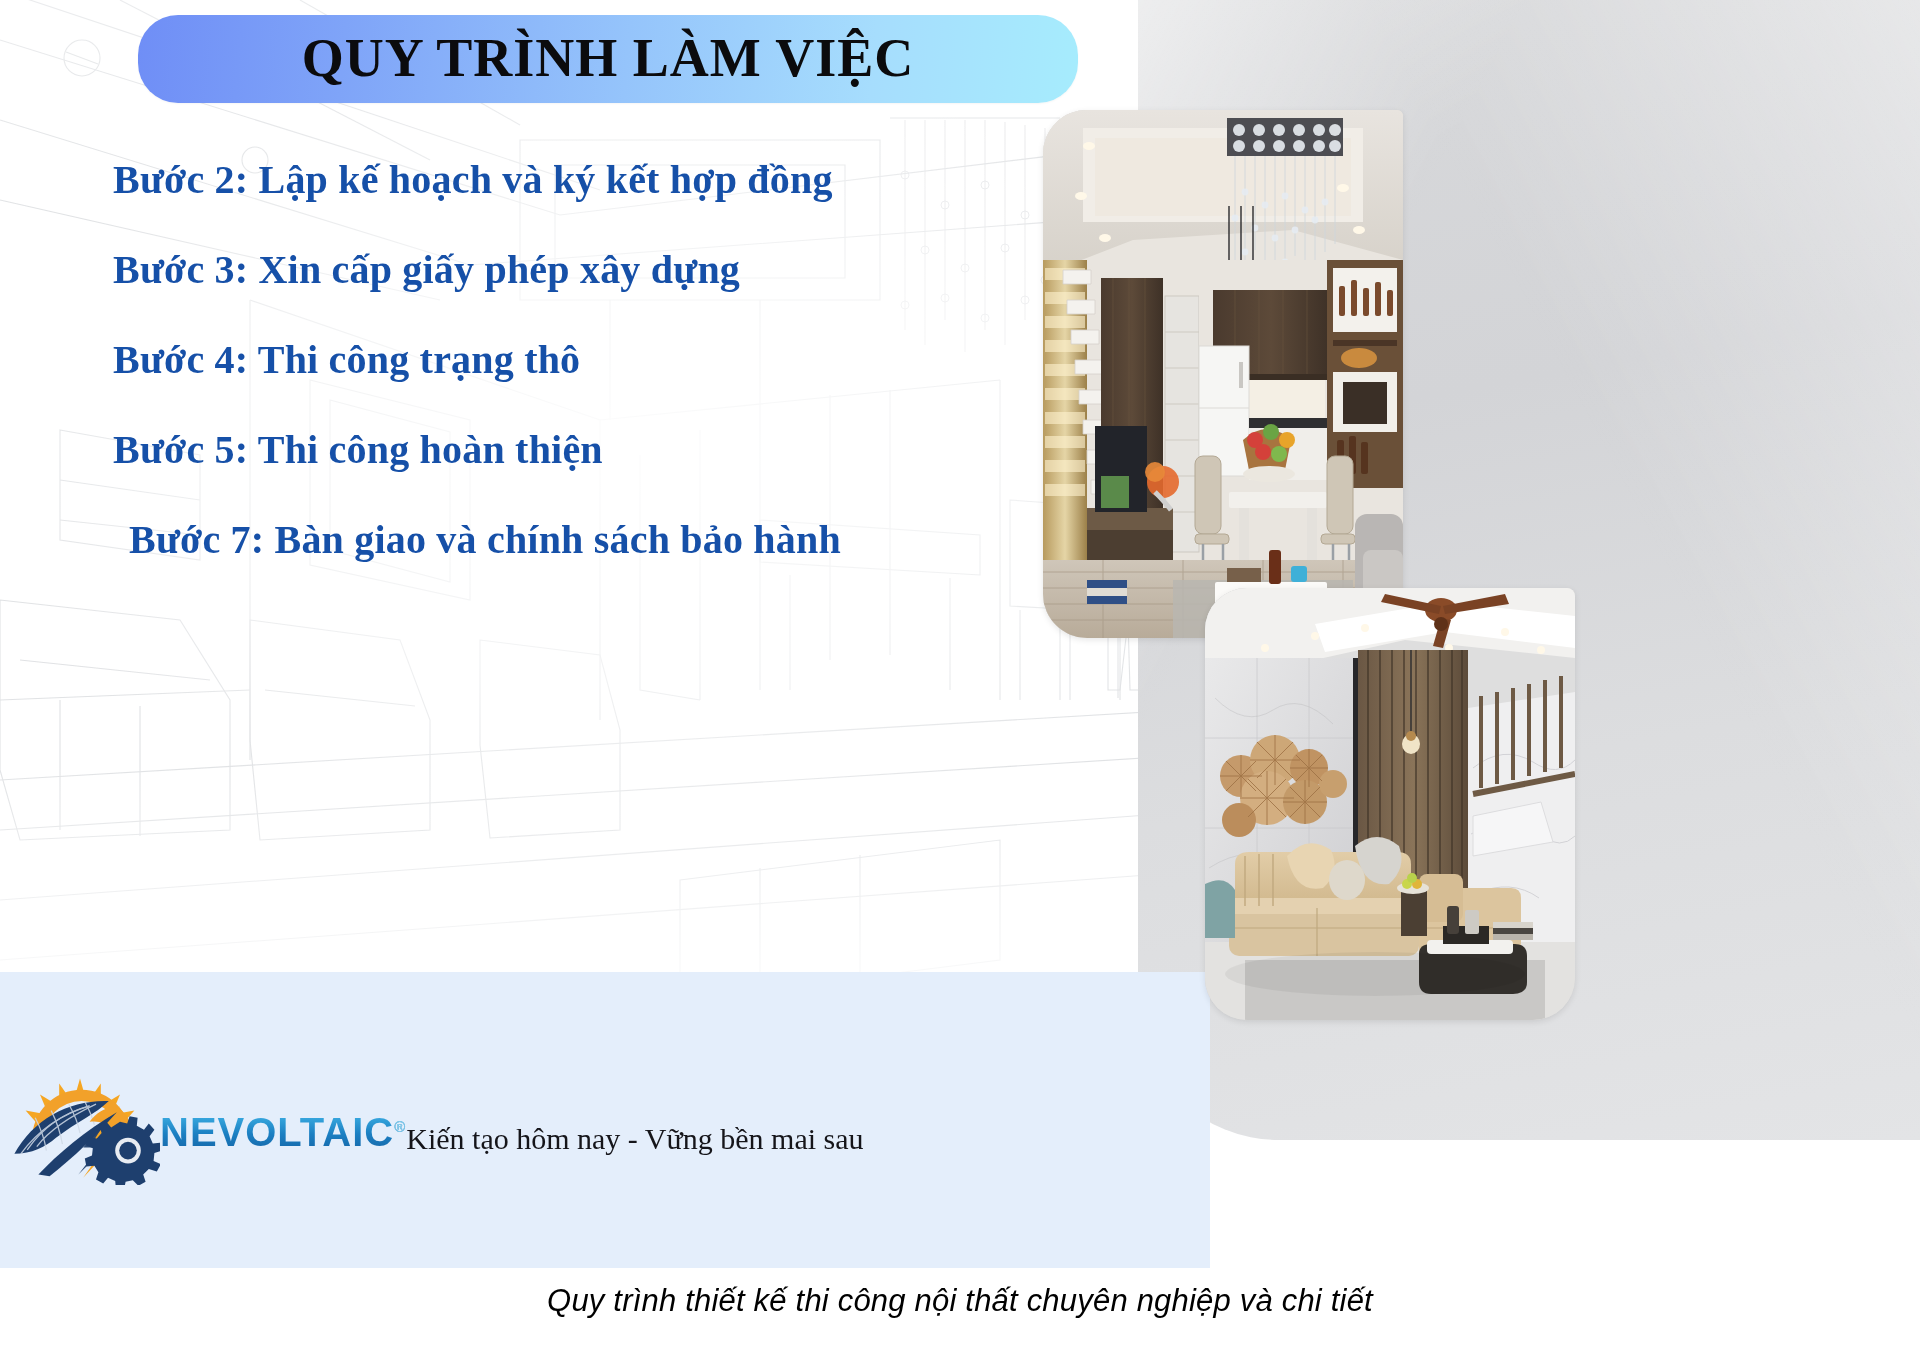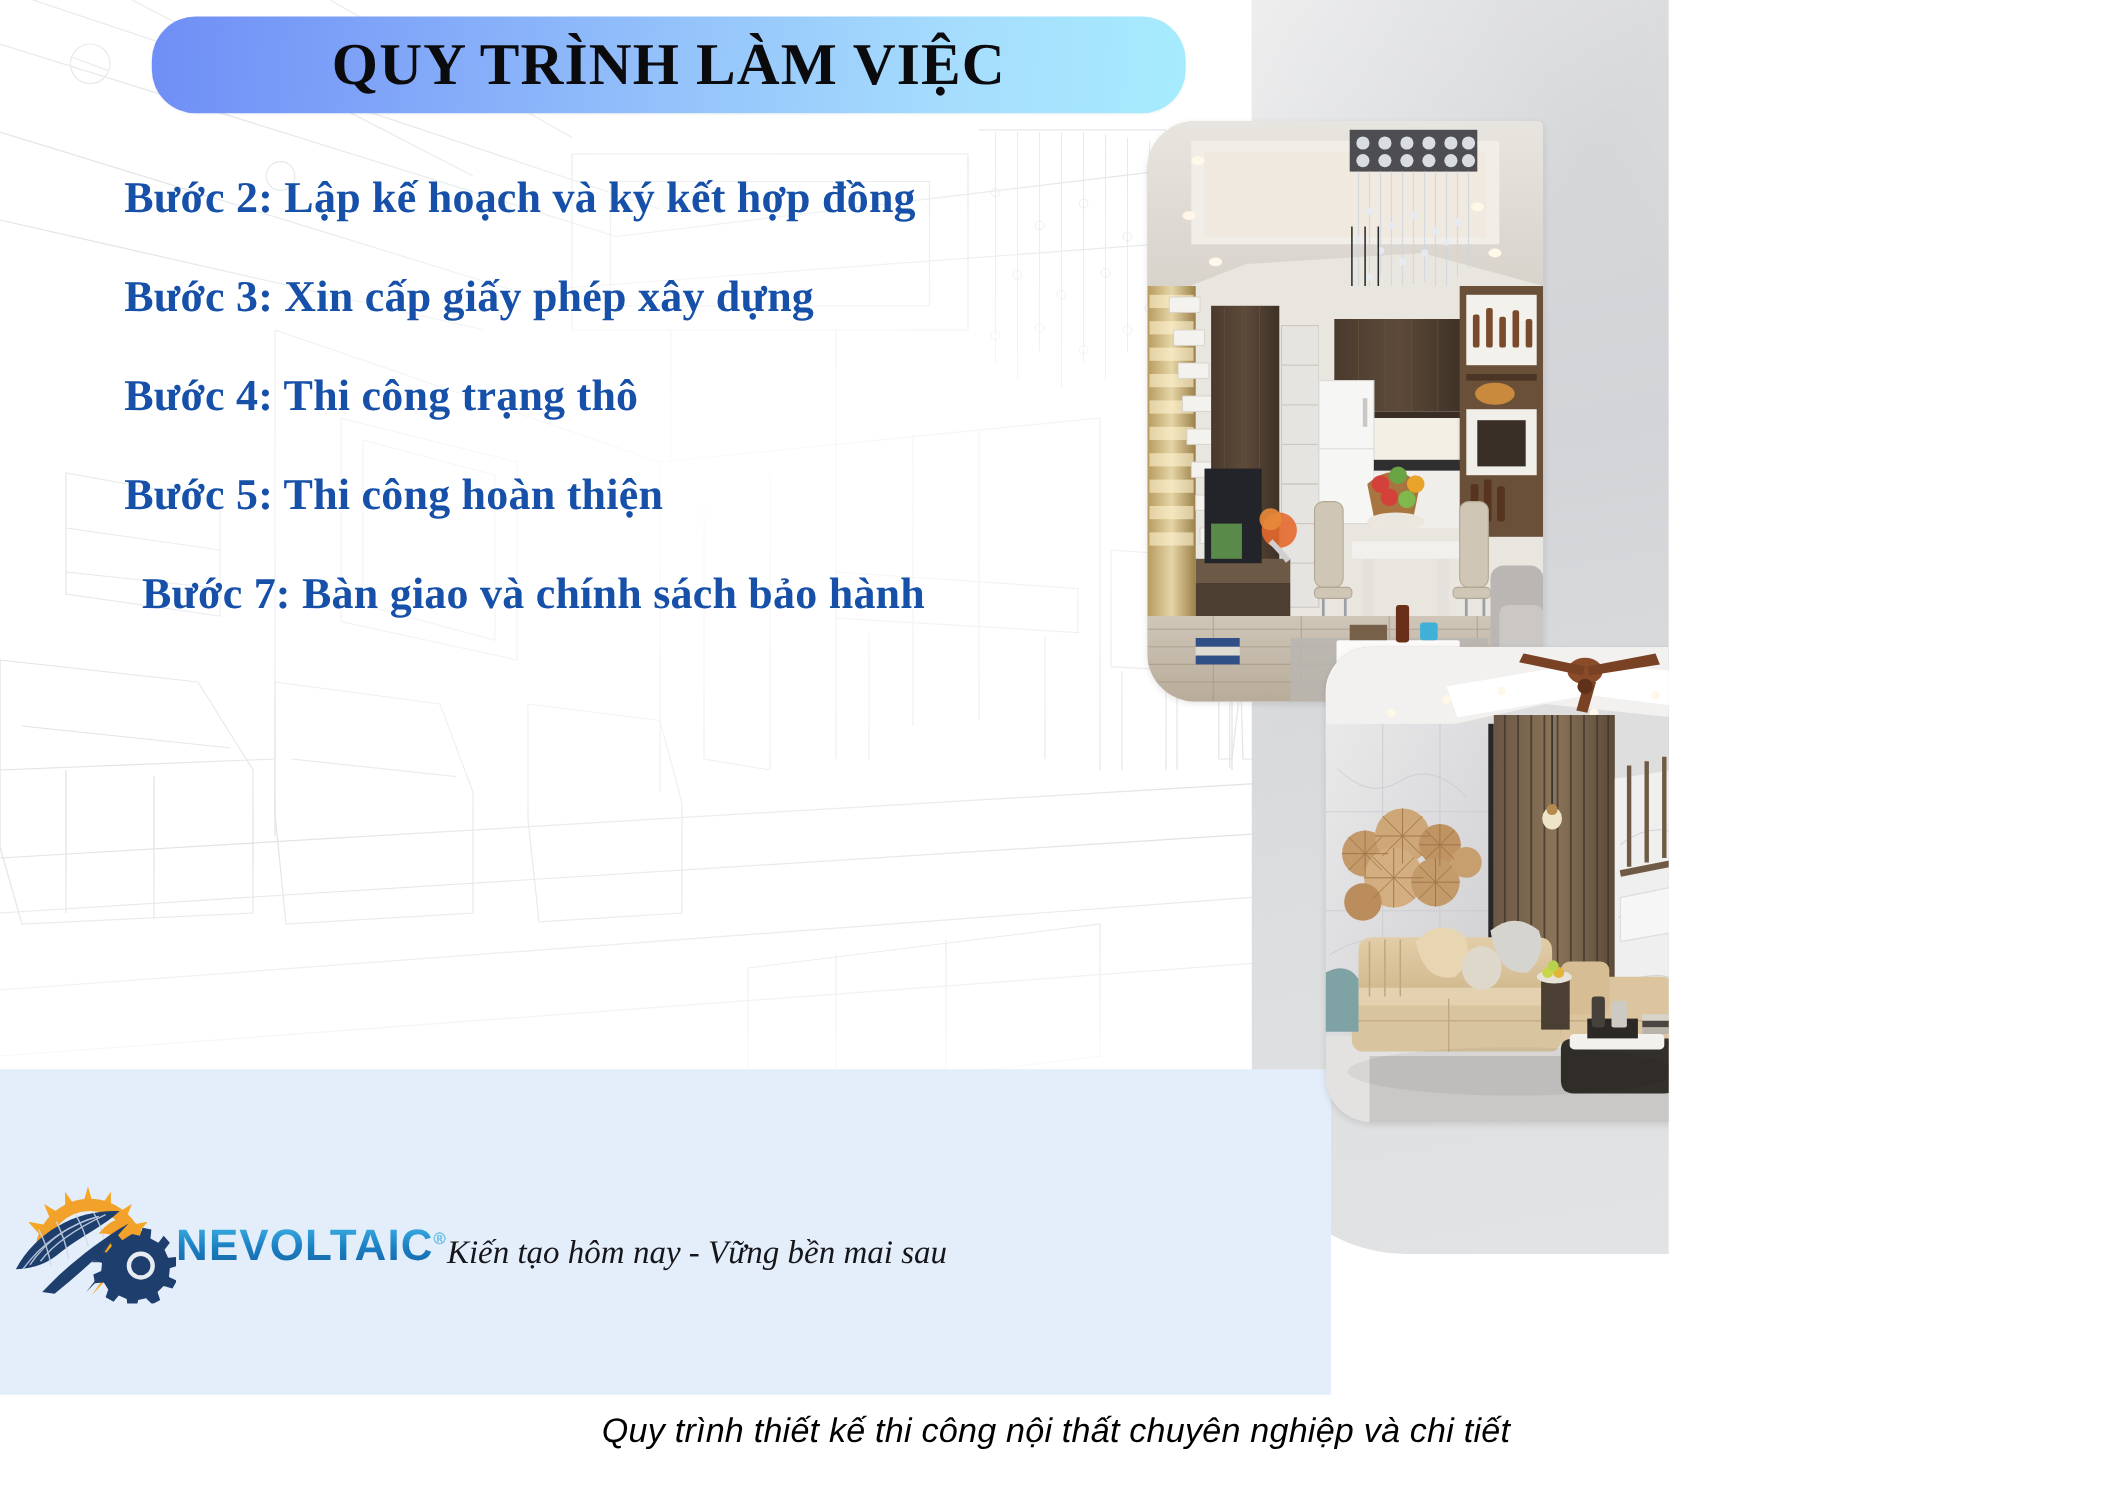--- a/index.html
+++ b/index.html
@@ -3,21 +3,21 @@
 <meta charset="utf-8">
 <style>
   * { margin:0; padding:0; box-sizing:border-box; }
   html,body { width:1920px; height:1357px; }
   body {
     font-family:"Liberation Serif", serif;
     background:#ffffff;
     position:relative;
     overflow:hidden;
   }
-  .canvas { position:absolute; inset:0; width:1517px; height:1357px; overflow:hidden; background:#fff; }
+  .canvas { position:absolute; inset:0; width:1920px; height:1357px; overflow:hidden; background:#fff; }
 
   
   .sketch-bg {
     position:absolute; left:0; top:0; width:1350px; height:1000px;
     opacity:.55;
   }
   .sketch-bg svg { width:100%; height:100%; display:block; }
 
   
   .sketch-fade {
@@ -110,21 +110,20 @@
     line-height:1;
   }
   .logo-reg {
     font-family:"Liberation Sans", sans-serif;
     font-size:15px; color:#7fc7e8; vertical-align:super;
     -webkit-text-fill-color:#86cbe9;
   }
   .tagline {
     margin-top:16px;
     font-family:"Liberation Serif", serif;
-    font-style:italic;
     font-size:30px;
     color:#15151a;
     white-space:nowrap;
     line-height:1;
   }
 
   
   .caption {
     position:absolute; left:0; top:1283px; width:1920px;
     text-align:center;

